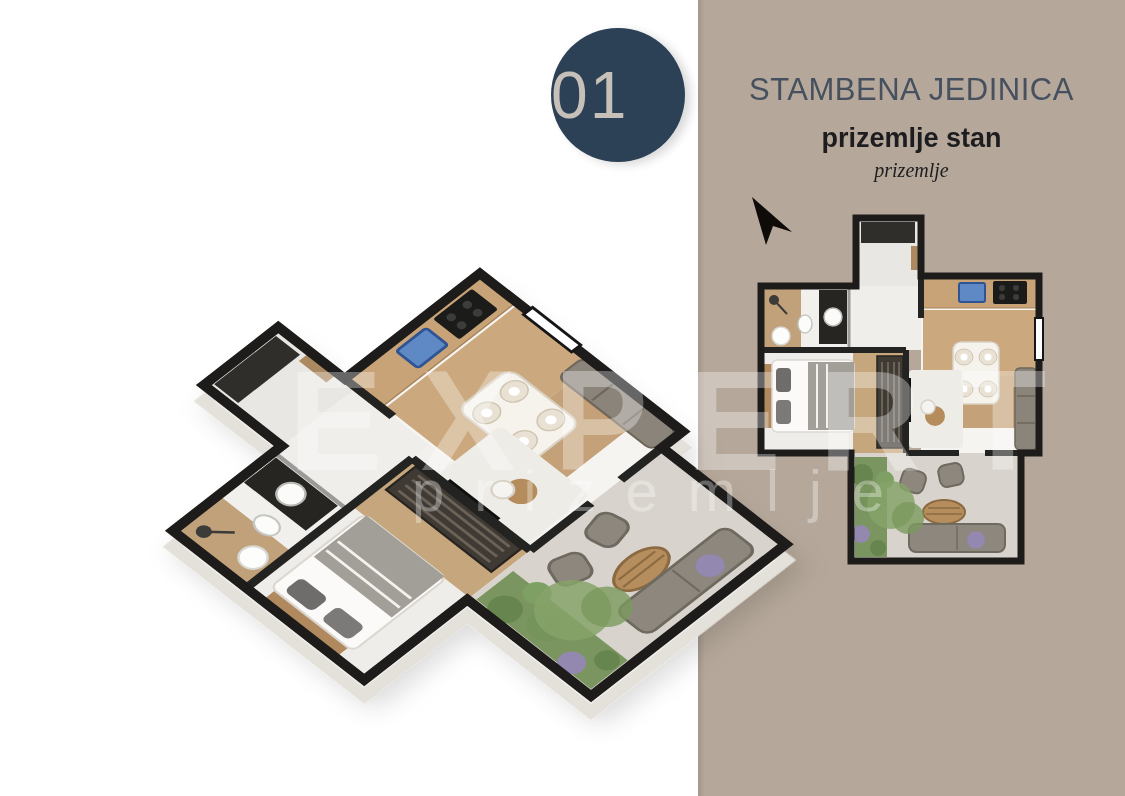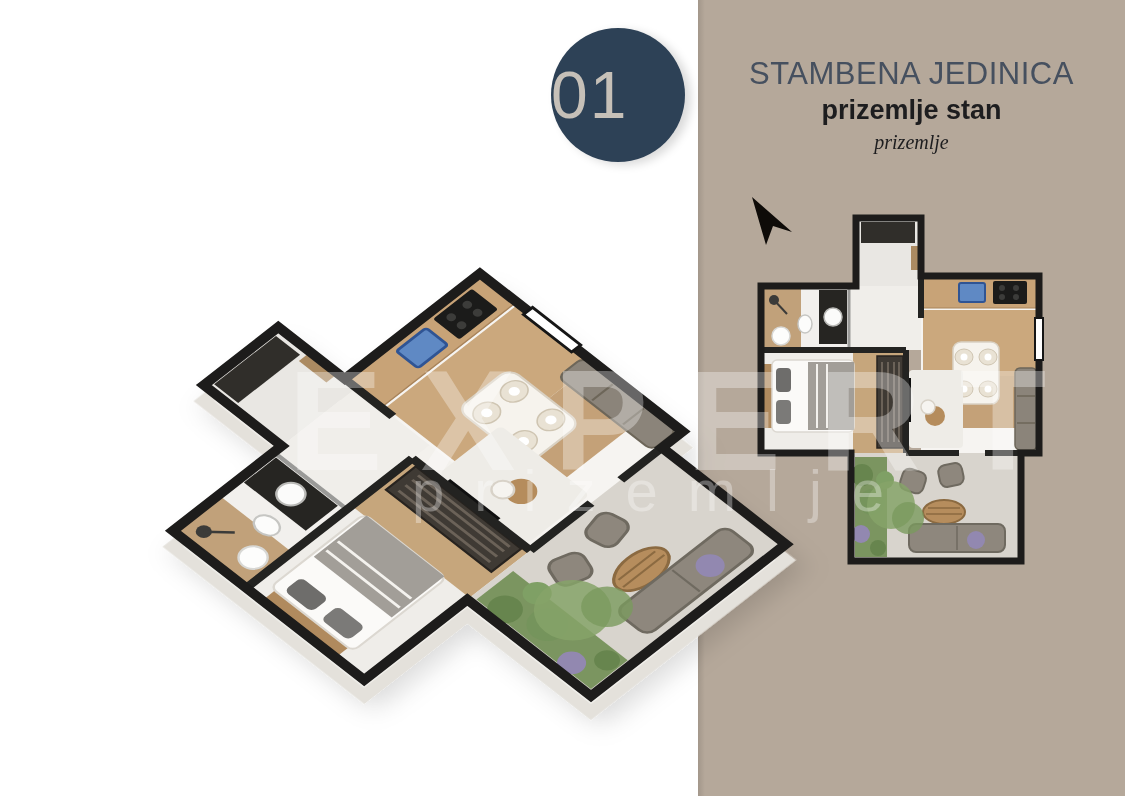--- a/index.html
+++ b/index.html
@@ -12,21 +12,21 @@
     position:absolute;top:0;bottom:0;left:698px;width:427px;
     background:var(--panel-bg,#b5a89a);z-index:0;
   }
   .panel::before{
     content:"";position:absolute;left:0;top:0;bottom:0;width:7px;
     background:linear-gradient(to right,rgba(0,0,0,.10),rgba(0,0,0,0));
   }
   .panel-header{position:absolute;top:56px;left:0;right:0;text-align:center;}
   .panel-title{
     font-size:31px;letter-spacing:.5px;color:var(--title-color,#46505f);
-    font-weight:400;line-height:1.15;margin:0;
+    font-weight:400;line-height:1.15;margin:16px;
   }
   .panel-subtitle{
     font-size:27px;font-weight:700;color:var(--body-text,#1d1d1f);
     margin:4px 0 0 0;line-height:1.1;
   }
   .panel-floor{
     font-size:20px;font-style:italic;color:var(--body-text,#1d1d1f);
     margin:6px 0 0 0;line-height:1.1;font-family:"Liberation Serif",serif;
   }
   

